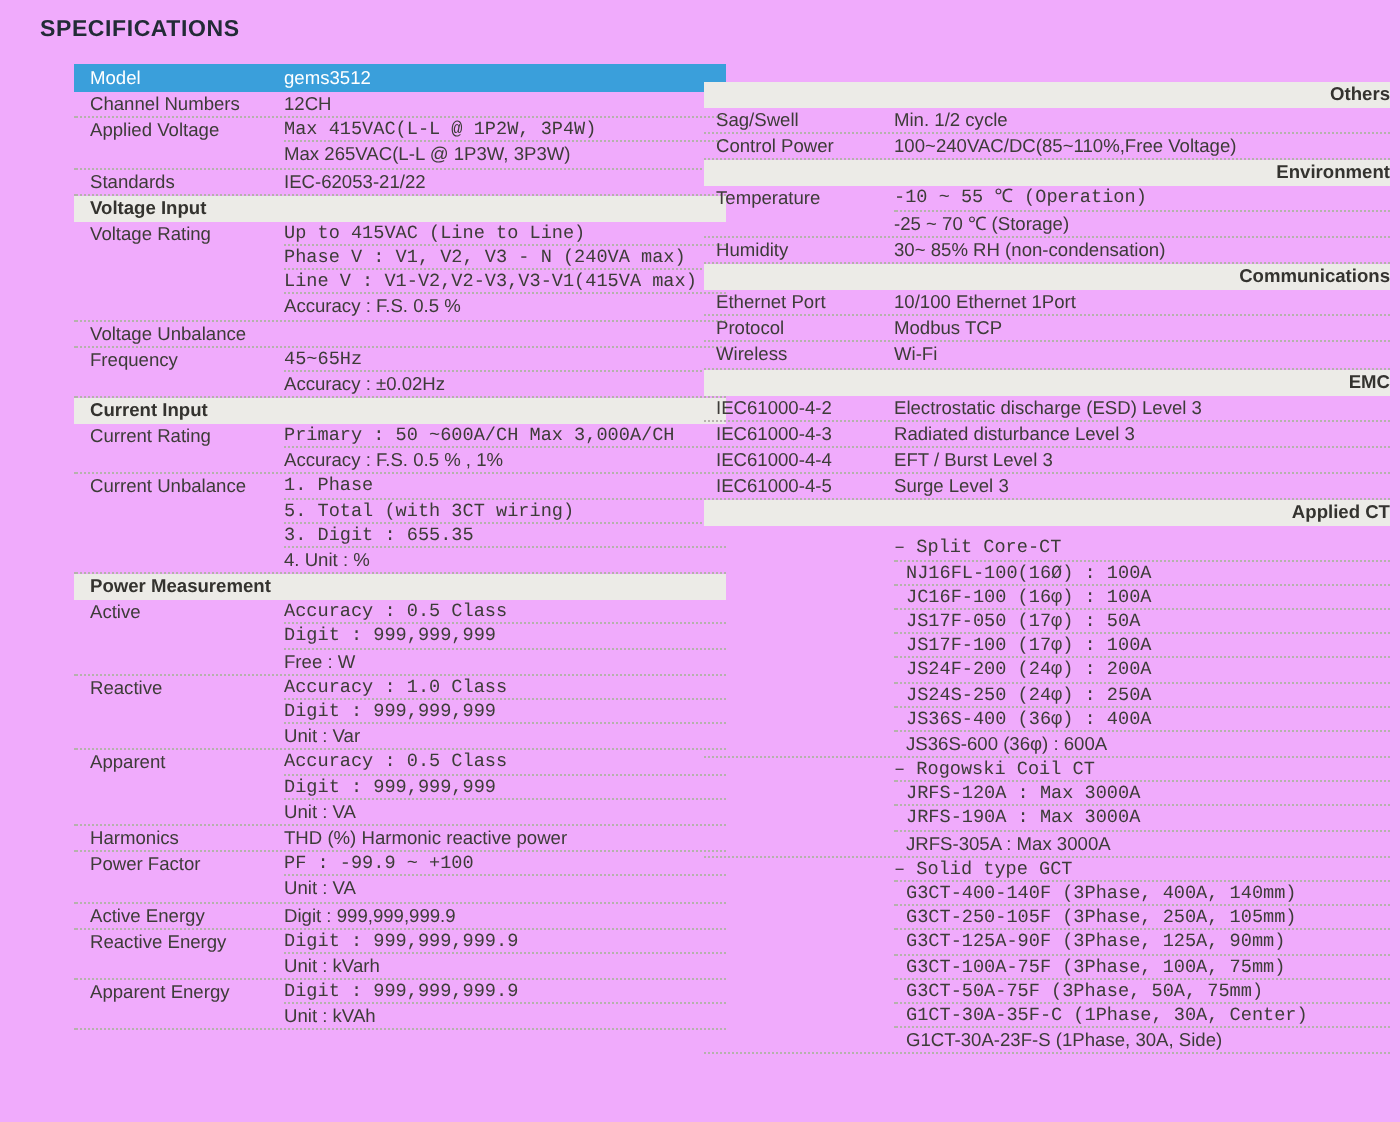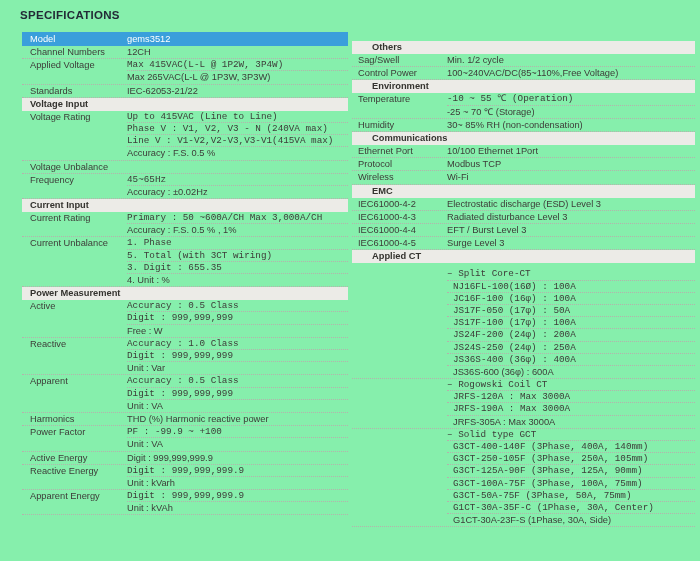--- a/index.html
+++ b/index.html
@@ -1,35 +1,35 @@
 <!DOCTYPE html>
 <html><head>
 <meta charset="utf-8">
 <style>
   html,body{margin:0;padding:0;}
   .page{
     position:relative;
     width:700px;height:561px;
-    background:#86efac;
+    background:#f0abfc;
     font-family:"Liberation Sans",sans-serif;
     color:#3d3c38;
     overflow:hidden;
     --blue:#3a9fdb;
     --section:#ecebe7;
     --dot:#b5b2ac;
   }
   .title{
     position:absolute;left:20px;top:9px;
     margin:0;
     font-size:11.5px;font-weight:bold;
     letter-spacing:.3px;
     color:#222b36;
   }
   .spec-table{position:absolute;font-size:9.3px;}
-  #left-table{left:22px;top:32px;width:326px;}
+  #left-table{left:37px;top:32px;width:326px;}
   #right-table{left:352px;top:41px;width:343px;}
 
   .row-item{display:flex;align-items:stretch;border-bottom:1px dotted var(--dot);}
   .label{
     flex:none;box-sizing:border-box;
     padding-left:8px;
     line-height:12.2px;
     white-space:nowrap;
   }
   #left-table .label{width:105px;}
@@ -43,21 +43,21 @@
   .vals .line:not(:last-child){border-bottom:1px dotted var(--dot);font-family:Liberation Mono, monospace;}
 
   .row-section{
     box-sizing:border-box;
     background:var(--section);
     font-weight:bold;color:#34332f;
     padding-left:8px;
     height:13px;line-height:13px;
     white-space:nowrap;
   }
-  #right-table .row-section{padding-left:20px;}
+  #right-table .row-section{padding-left:20px;text-align:right;}
 
   .row-highlight{
     background:var(--blue);
     color:#fff;
     border-bottom:none;
   }
   .row-highlight .label,
   .row-highlight .line{height:14px;line-height:14px;}
   .row-highlight .vals .line{border-bottom:none;}
 

